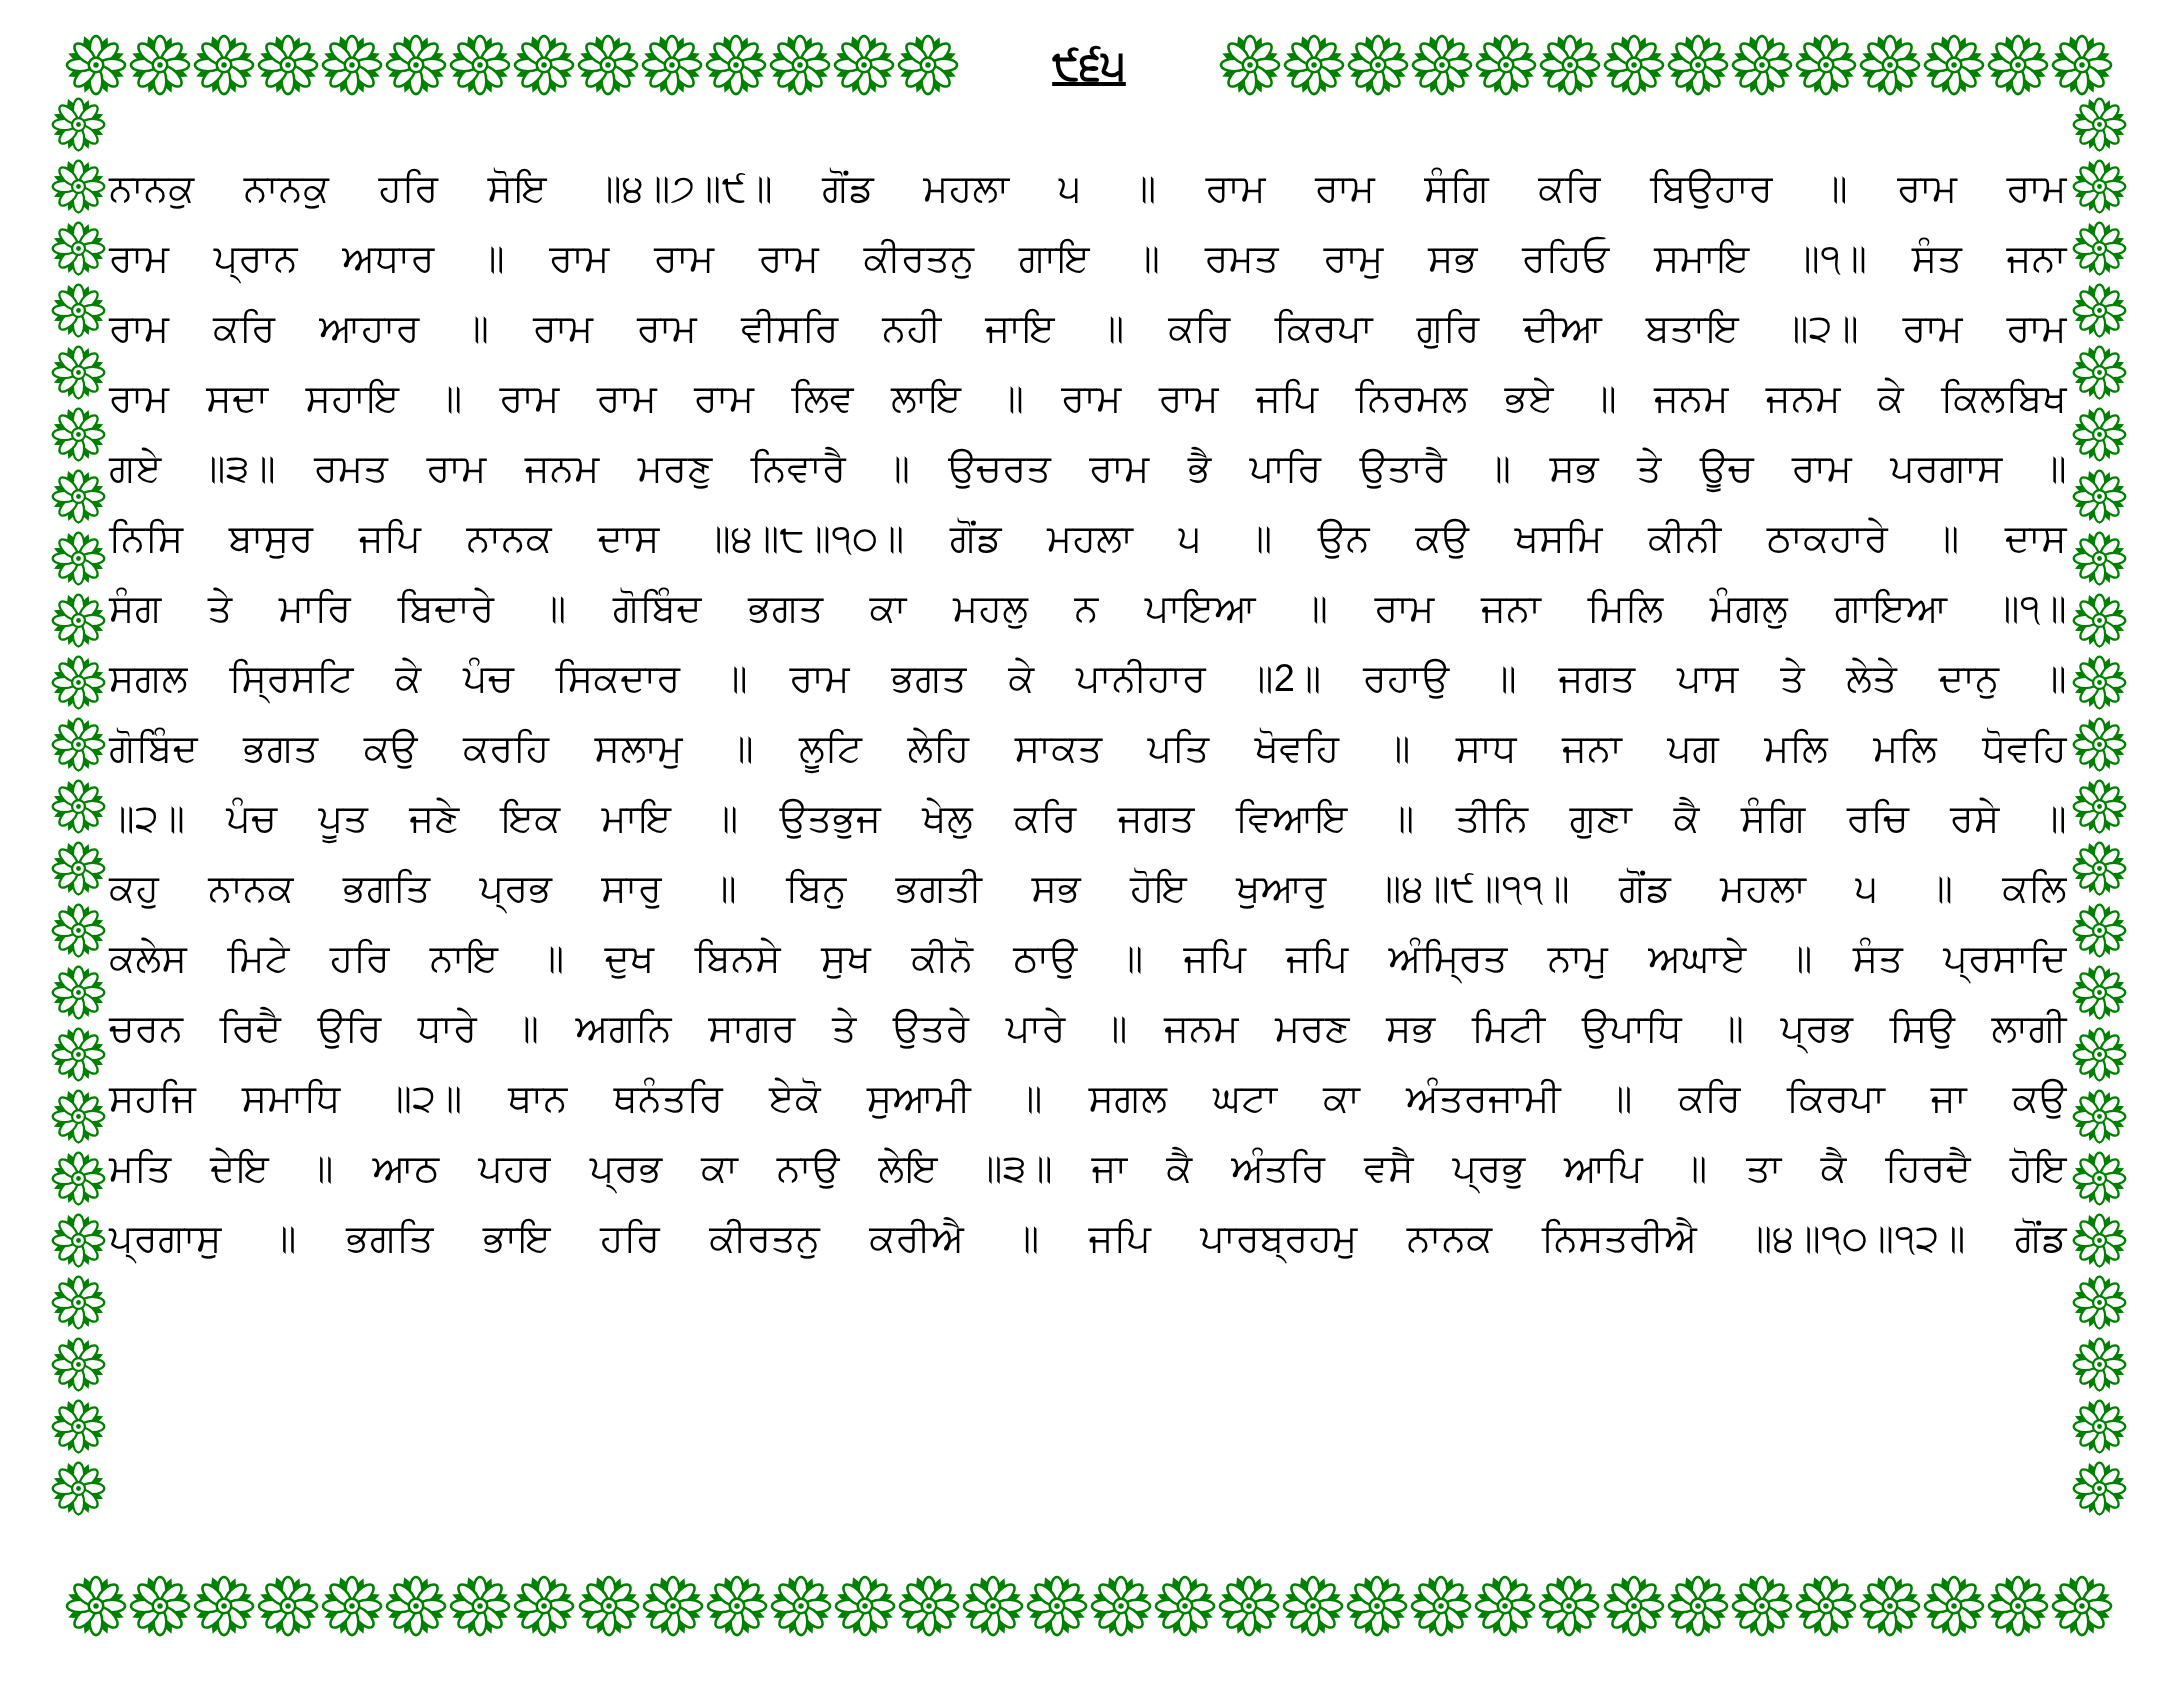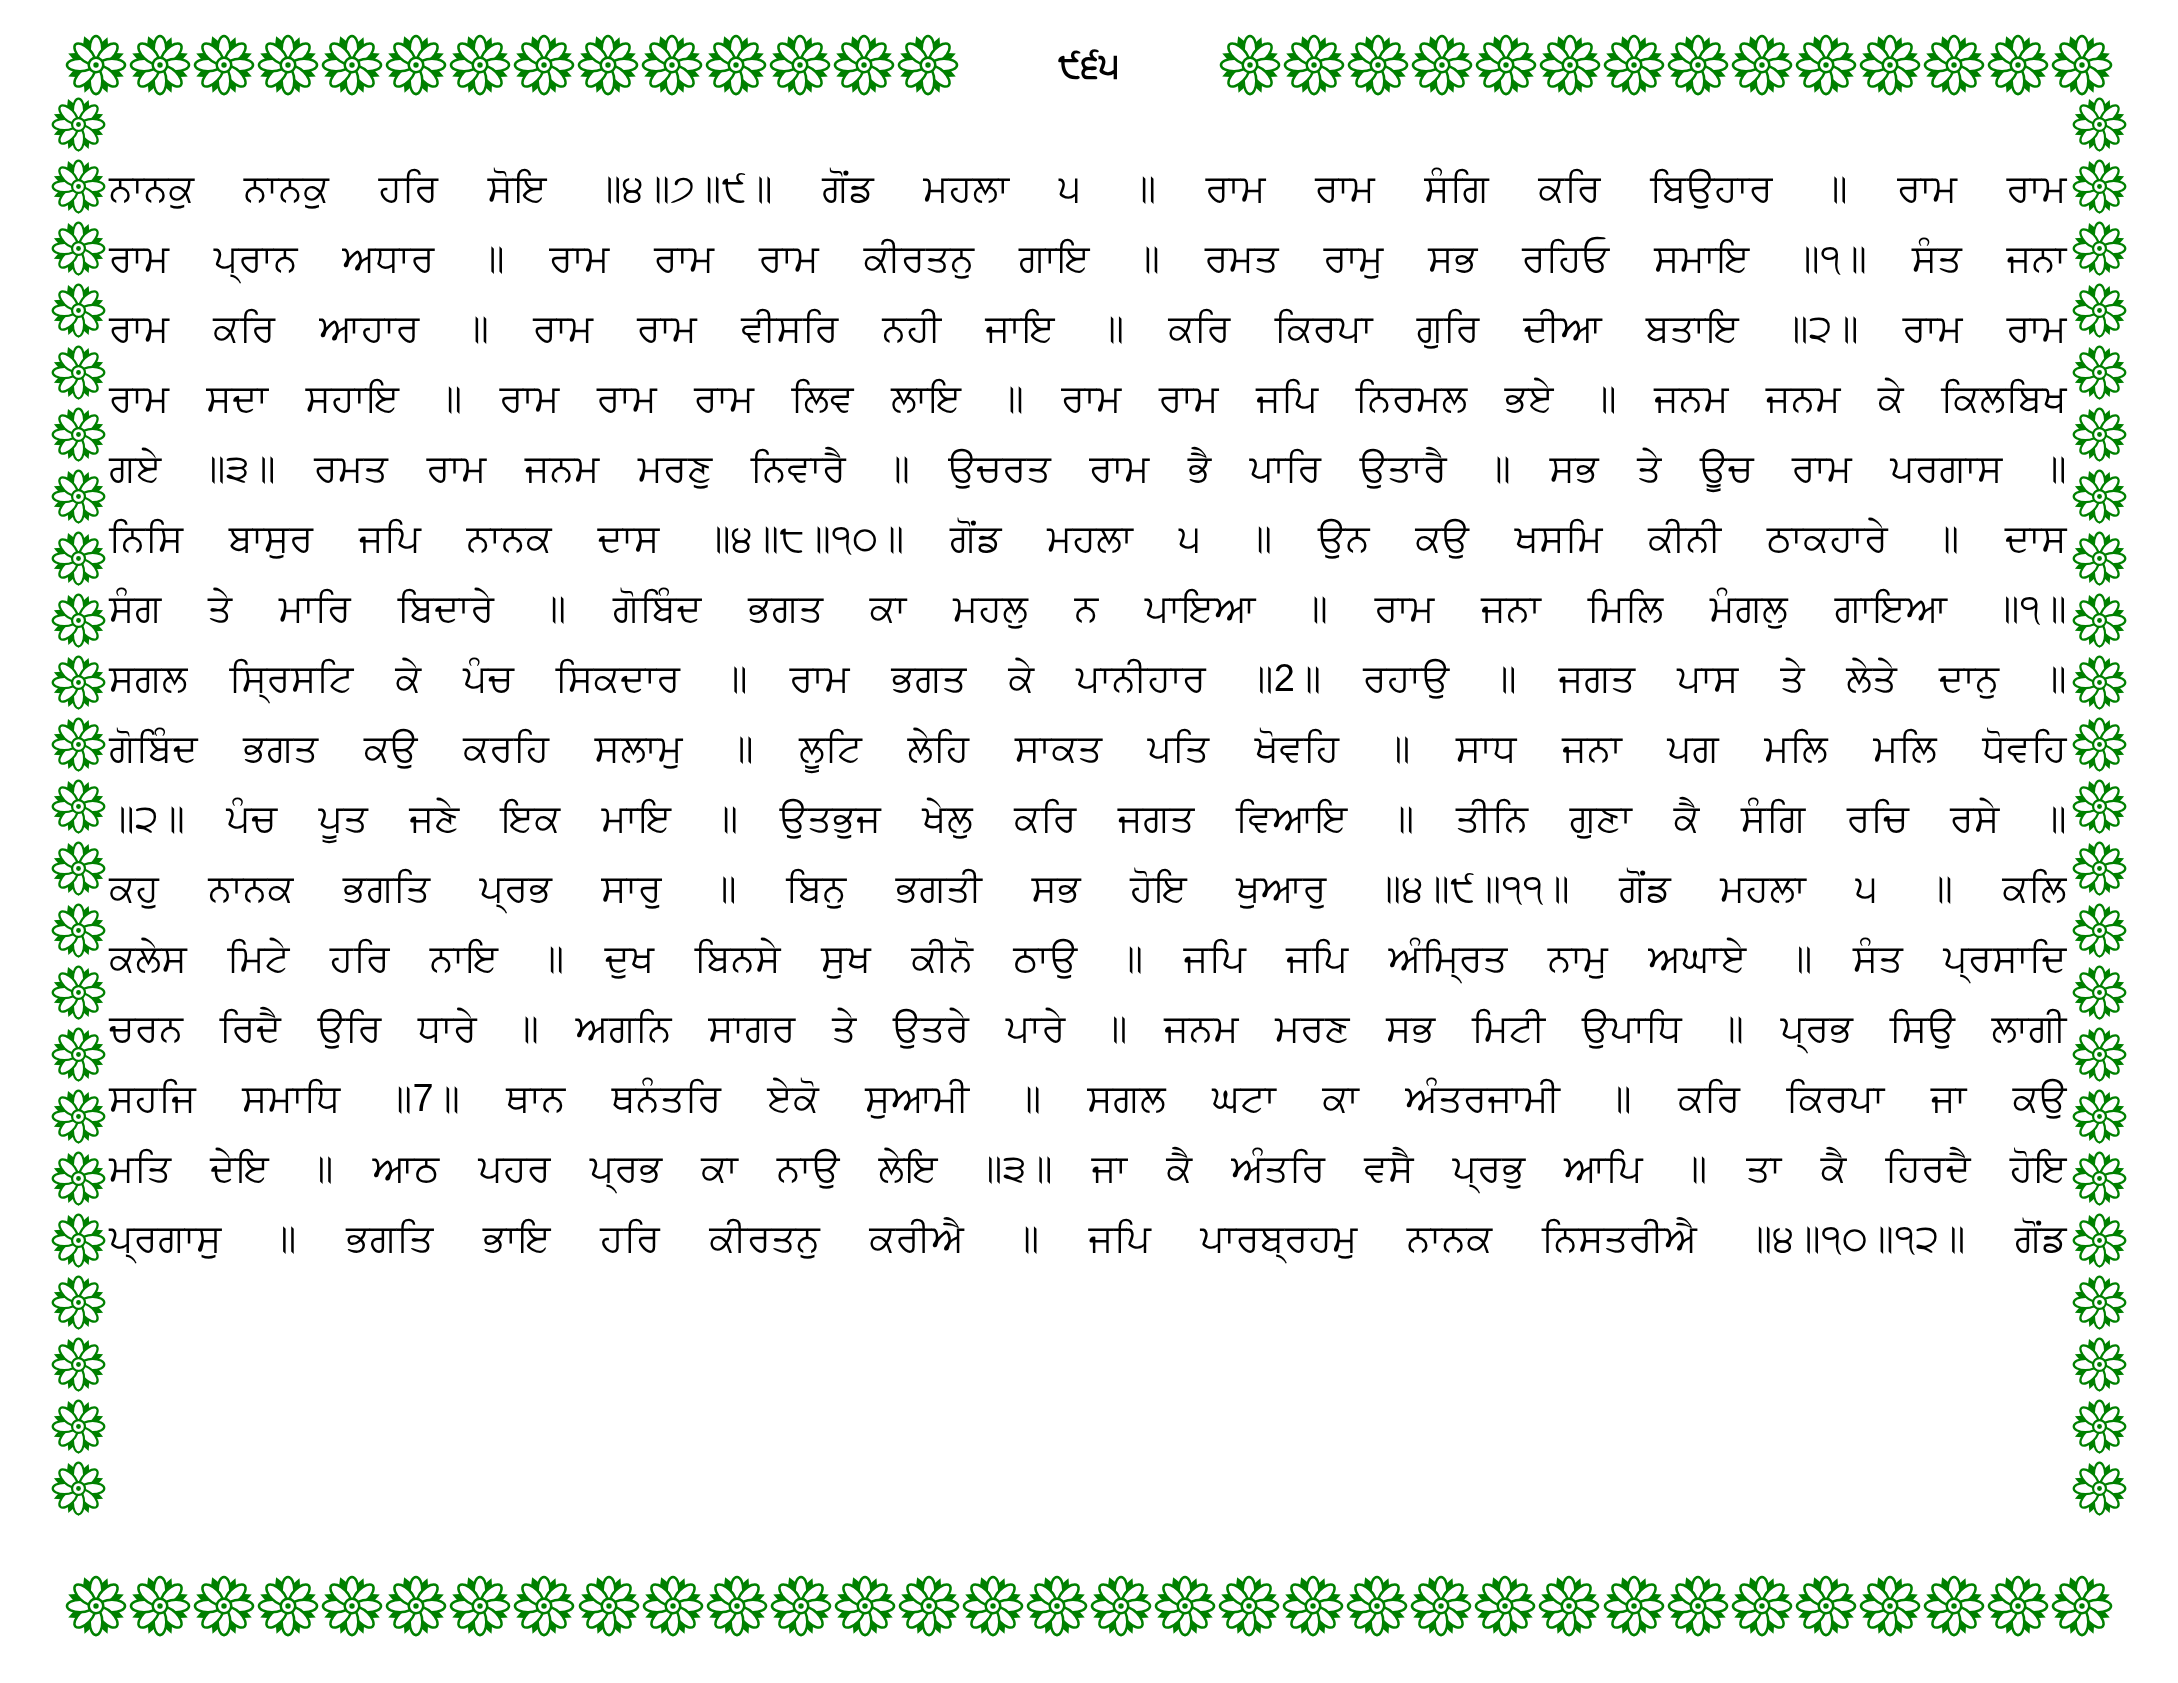--- a/index.html
+++ b/index.html
@@ -10,22 +10,22 @@
     font-family:"Liberation Sans", sans-serif;
   }
   .flower{width:62px;height:62px;flex:0 0 auto;display:block;}
   .flower-col{width:55px;height:55px;flex:0 0 auto;display:block;}
   #top-border{
     position:absolute;top:34px;left:65px;right:65px;
     display:flex;align-items:center;justify-content:space-between;
   }
   .flower-row{display:flex;gap:2px;align-items:center;}
   #page-number{
-    font-size:35px;font-weight:bold;color:#000;
-    padding:0 30px;white-space:nowrap;
+    font-size:42px;font-weight:bold;color:#000;
+    padding:0 30px;white-space:nowrap;text-decoration:underline;
   }
   #left-border,#right-border{
     position:absolute;top:97px;bottom:119px;
     display:flex;flex-direction:column;justify-content:flex-start;gap:7px;
   }
   #left-border{left:51px;}
   #right-border{right:51px;}
   #bottom-border{
     position:absolute;bottom:46px;left:65px;right:65px;
     display:flex;justify-content:space-between;align-items:center;
@@ -423,17 +423,17 @@
   <div class="text-line">ਰਾਮ ਸਦਾ ਸਹਾਇ ॥ ਰਾਮ ਰਾਮ ਰਾਮ ਲਿਵ ਲਾਇ ॥ ਰਾਮ ਰਾਮ ਜਪਿ ਨਿਰਮਲ ਭਏ ॥ ਜਨਮ ਜਨਮ ਕੇ ਕਿਲਬਿਖ</div>
   <div class="text-line">ਗਏ ॥੩॥ ਰਮਤ ਰਾਮ ਜਨਮ ਮਰਣੁ ਨਿਵਾਰੈ ॥ ਉਚਰਤ ਰਾਮ ਭੈ ਪਾਰਿ ਉਤਾਰੈ ॥ ਸਭ ਤੇ ਊਚ ਰਾਮ ਪਰਗਾਸ ॥</div>
   <div class="text-line">ਨਿਸਿ ਬਾਸੁਰ ਜਪਿ ਨਾਨਕ ਦਾਸ ॥੪॥੮॥੧੦॥ ਗੋਂਡ ਮਹਲਾ ੫ ॥ ਉਨ ਕਉ ਖਸਮਿ ਕੀਨੀ ਠਾਕਹਾਰੇ ॥ ਦਾਸ</div>
   <div class="text-line">ਸੰਗ ਤੇ ਮਾਰਿ ਬਿਦਾਰੇ ॥ ਗੋਬਿੰਦ ਭਗਤ ਕਾ ਮਹਲੁ ਨ ਪਾਇਆ ॥ ਰਾਮ ਜਨਾ ਮਿਲਿ ਮੰਗਲੁ ਗਾਇਆ ॥੧॥</div>
   <div class="text-line">ਸਗਲ ਸ੍ਰਿਸਟਿ ਕੇ ਪੰਚ ਸਿਕਦਾਰ ॥ ਰਾਮ ਭਗਤ ਕੇ ਪਾਨੀਹਾਰ ॥2॥ ਰਹਾਉ ॥ ਜਗਤ ਪਾਸ ਤੇ ਲੇਤੇ ਦਾਨੁ ॥</div>
   <div class="text-line">ਗੋਬਿੰਦ ਭਗਤ ਕਉ ਕਰਹਿ ਸਲਾਮੁ ॥ ਲੂਟਿ ਲੇਹਿ ਸਾਕਤ ਪਤਿ ਖੋਵਹਿ ॥ ਸਾਧ ਜਨਾ ਪਗ ਮਲਿ ਮਲਿ ਧੋਵਹਿ</div>
   <div class="text-line">॥੨॥ ਪੰਚ ਪੂਤ ਜਣੇ ਇਕ ਮਾਇ ॥ ਉਤਭੁਜ ਖੇਲੁ ਕਰਿ ਜਗਤ ਵਿਆਇ ॥ ਤੀਨਿ ਗੁਣਾ ਕੈ ਸੰਗਿ ਰਚਿ ਰਸੇ ॥</div>
   <div class="text-line">ਕਹੁ ਨਾਨਕ ਭਗਤਿ ਪ੍ਰਭ ਸਾਰੁ ॥ ਬਿਨੁ ਭਗਤੀ ਸਭ ਹੋਇ ਖੁਆਰੁ ॥੪॥੯॥੧੧॥ ਗੋਂਡ ਮਹਲਾ ੫ ॥ ਕਲਿ</div>
   <div class="text-line">ਕਲੇਸ ਮਿਟੇ ਹਰਿ ਨਾਇ ॥ ਦੁਖ ਬਿਨਸੇ ਸੁਖ ਕੀਨੋ ਠਾਉ ॥ ਜਪਿ ਜਪਿ ਅੰਮ੍ਰਿਤ ਨਾਮੁ ਅਘਾਏ ॥ ਸੰਤ ਪ੍ਰਸਾਦਿ</div>
   <div class="text-line">ਚਰਨ ਰਿਦੈ ਉਰਿ ਧਾਰੇ ॥ ਅਗਨਿ ਸਾਗਰ ਤੇ ਉਤਰੇ ਪਾਰੇ ॥ ਜਨਮ ਮਰਣ ਸਭ ਮਿਟੀ ਉਪਾਧਿ ॥ ਪ੍ਰਭ ਸਿਉ ਲਾਗੀ</div>
-  <div class="text-line">ਸਹਜਿ ਸਮਾਧਿ ॥7॥ ਥਾਨ ਥਨੰਤਰਿ ਏਕੋ ਸੁਆਮੀ ॥ ਸਗਲ ਘਟਾ ਕਾ ਅੰਤਰਜਾਮੀ ॥ ਕਰਿ ਕਿਰਪਾ ਜਾ ਕਉ</div>
+  <div class="text-line">ਸਹਜਿ ਸਮਾਧਿ ॥੨॥ ਥਾਨ ਥਨੰਤਰਿ ਏਕੋ ਸੁਆਮੀ ॥ ਸਗਲ ਘਟਾ ਕਾ ਅੰਤਰਜਾਮੀ ॥ ਕਰਿ ਕਿਰਪਾ ਜਾ ਕਉ</div>
   <div class="text-line">ਮਤਿ ਦੇਇ ॥ ਆਠ ਪਹਰ ਪ੍ਰਭ ਕਾ ਨਾਉ ਲੇਇ ॥੩॥ ਜਾ ਕੈ ਅੰਤਰਿ ਵਸੈ ਪ੍ਰਭੁ ਆਪਿ ॥ ਤਾ ਕੈ ਹਿਰਦੈ ਹੋਇ</div>
   <div class="text-line">ਪ੍ਰਗਾਸੁ ॥ ਭਗਤਿ ਭਾਇ ਹਰਿ ਕੀਰਤਨੁ ਕਰੀਐ ॥ ਜਪਿ ਪਾਰਬ੍ਰਹਮੁ ਨਾਨਕ ਨਿਸਤਰੀਐ ॥੪॥੧੦॥੧੨॥ ਗੋਂਡ</div>
 </div>
 
 
 </body></html>

